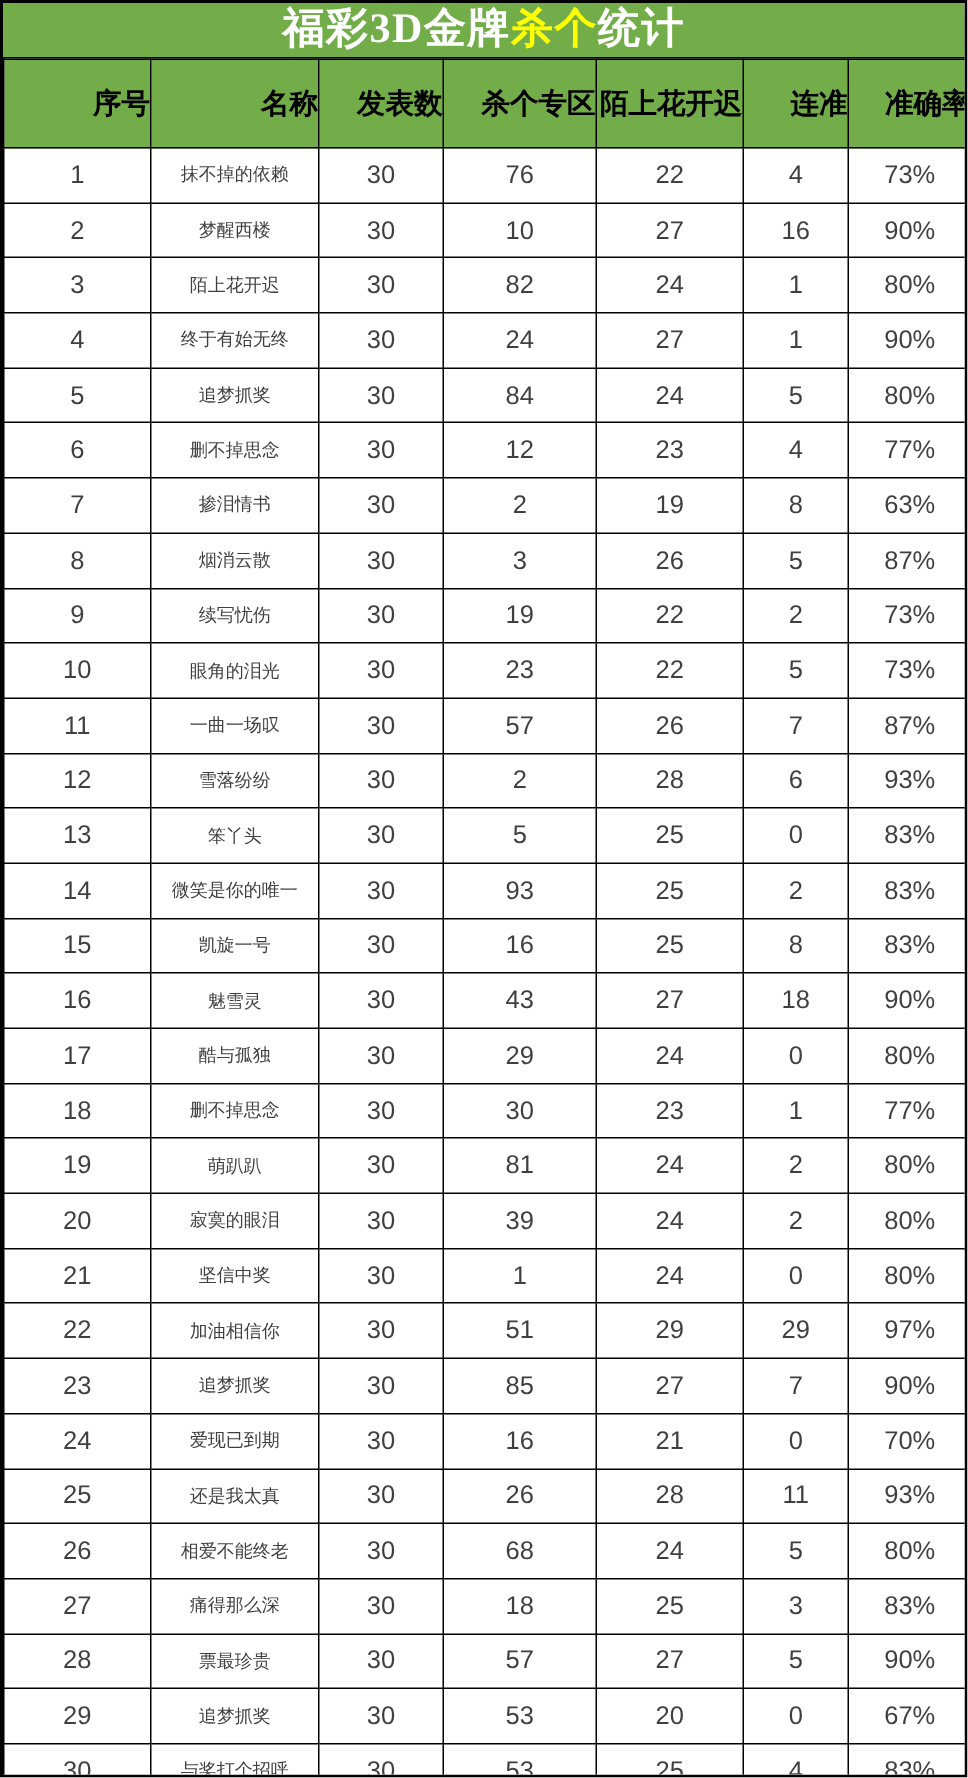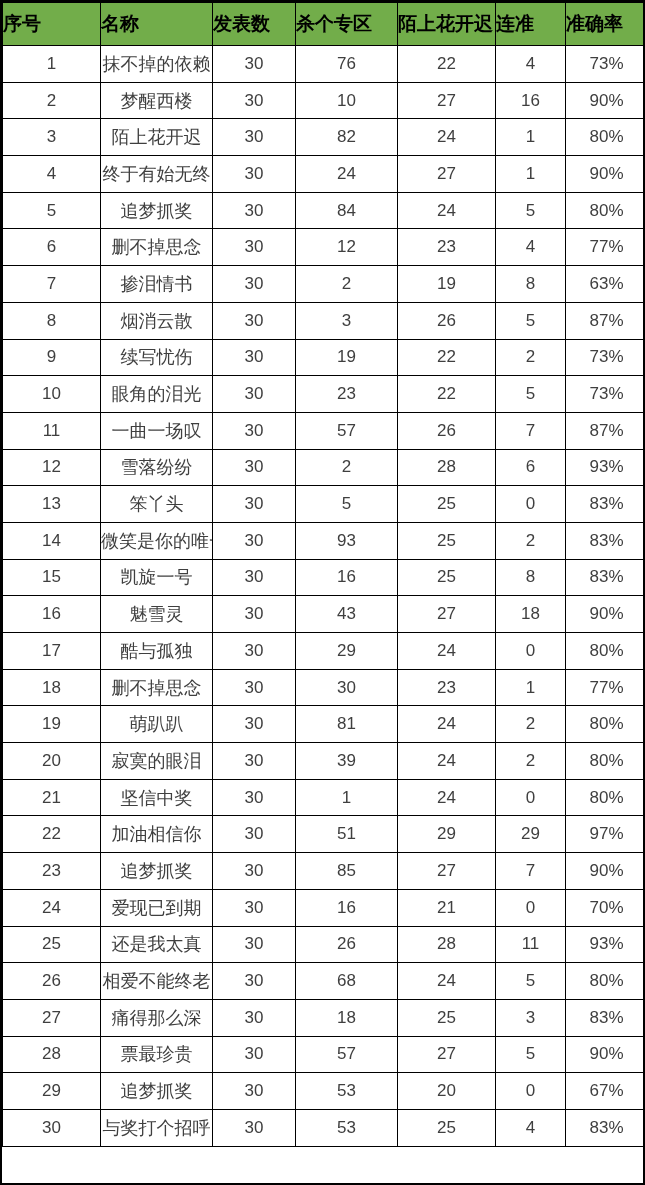--- a/index.html
+++ b/index.html
@@ -30,56 +30,59 @@
     font-family: "Liberation Serif", serif;
   }
   .title-bar .hl { color: #ffff00; }
   table.stats {
     width: 100%;
     border-collapse: collapse;
     table-layout: fixed;
   }
   table.stats th {
     box-sizing: border-box;
-    height: 43px;
+    height: 59px;
     background: #72ad4a;
     border: 1px solid #000000;
     font-size: 19px;
     font-weight: bold;
     color: #000000;
-    text-align: left;
+    text-align: right;
     padding: 0;
   }
   table.stats td {
     box-sizing: border-box;
     height: 36.7px;
     border: 1px solid #000000;
     font-size: 17px;
     color: #3f3f3f;
     text-align: center;
     vertical-align: middle;
     padding: 0;
     background: #ffffff;
     white-space: nowrap;
     overflow: hidden;
   }
-  table.stats td.name-cell { font-size: 18px; }
+  table.stats td.name-cell { font-size: 12px; }
   col.c-index    { width: 98px; }
   col.c-name     { width: 112px; }
   col.c-pub      { width: 83px; }
   col.c-kill     { width: 102px; }
   col.c-hits     { width: 98px; }
   col.c-streak   { width: 70px; }
   col.c-accuracy { width: 82px; }
 </style>
 </head>
 <body>
 
 <div class="sheet">
 
+  <div class="title-bar">
+    <span>福彩3D金牌</span><span class="hl">杀个</span><span>统计</span>
+  </div>
 
   <table class="stats">
     <colgroup>
       <col class="c-index">
       <col class="c-name">
       <col class="c-pub">
       <col class="c-kill">
       <col class="c-hits">
       <col class="c-streak">
       <col class="c-accuracy">

